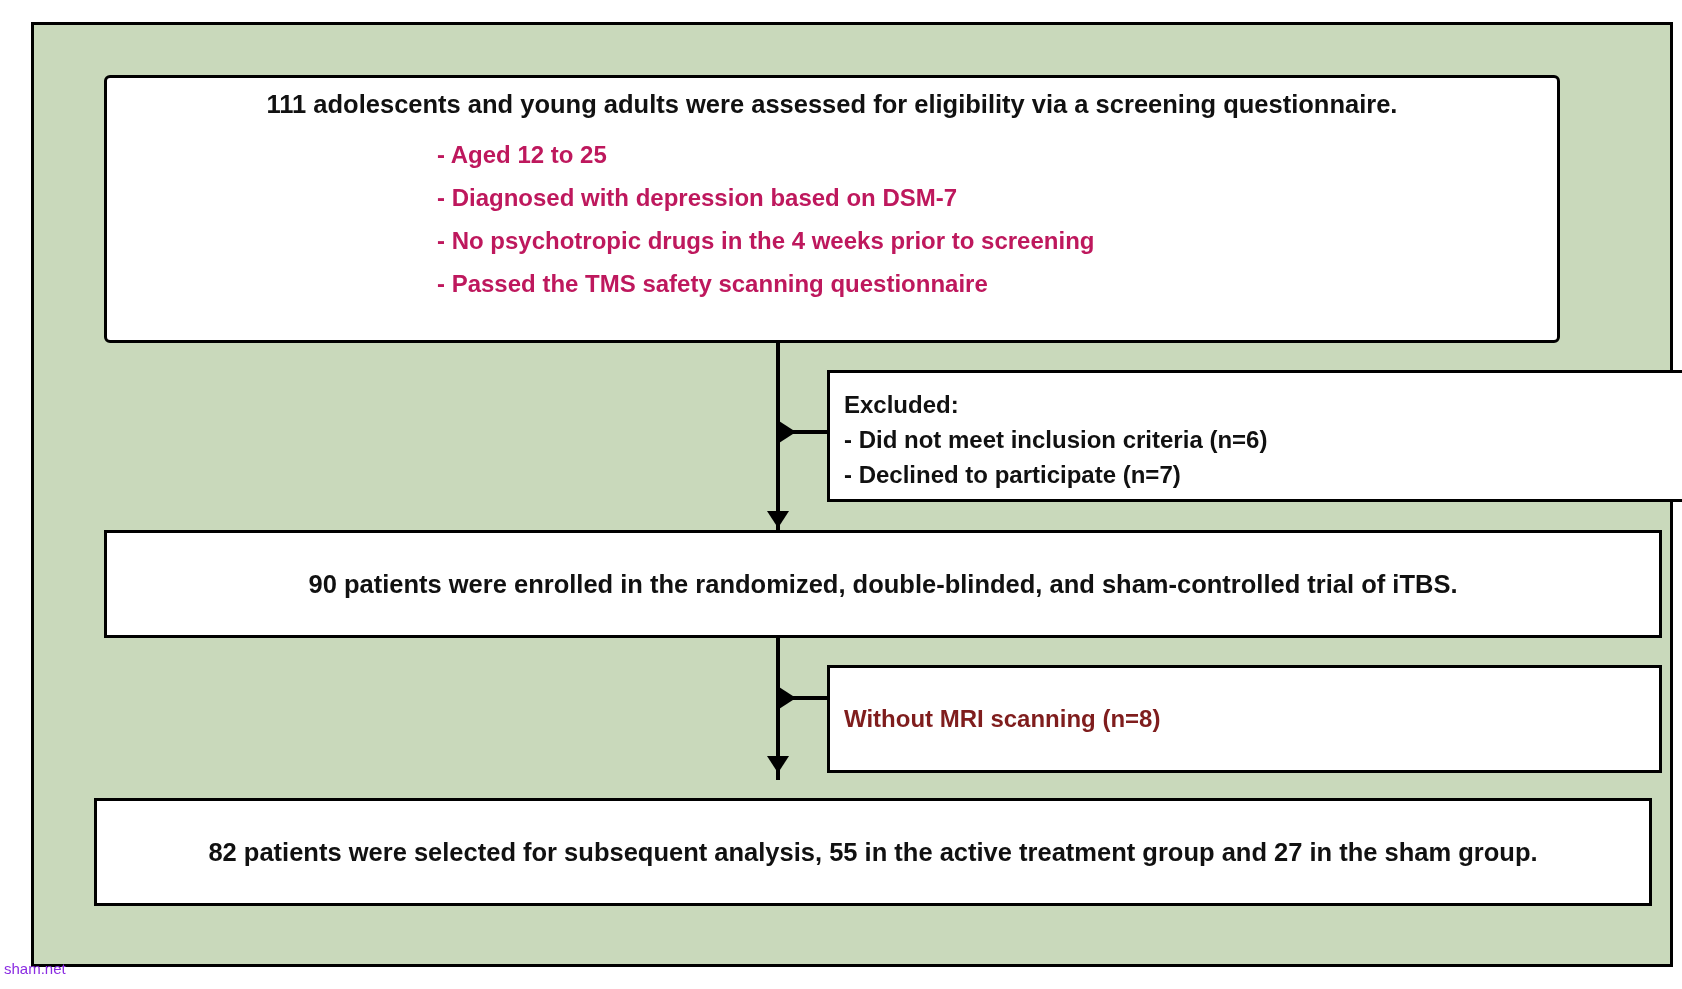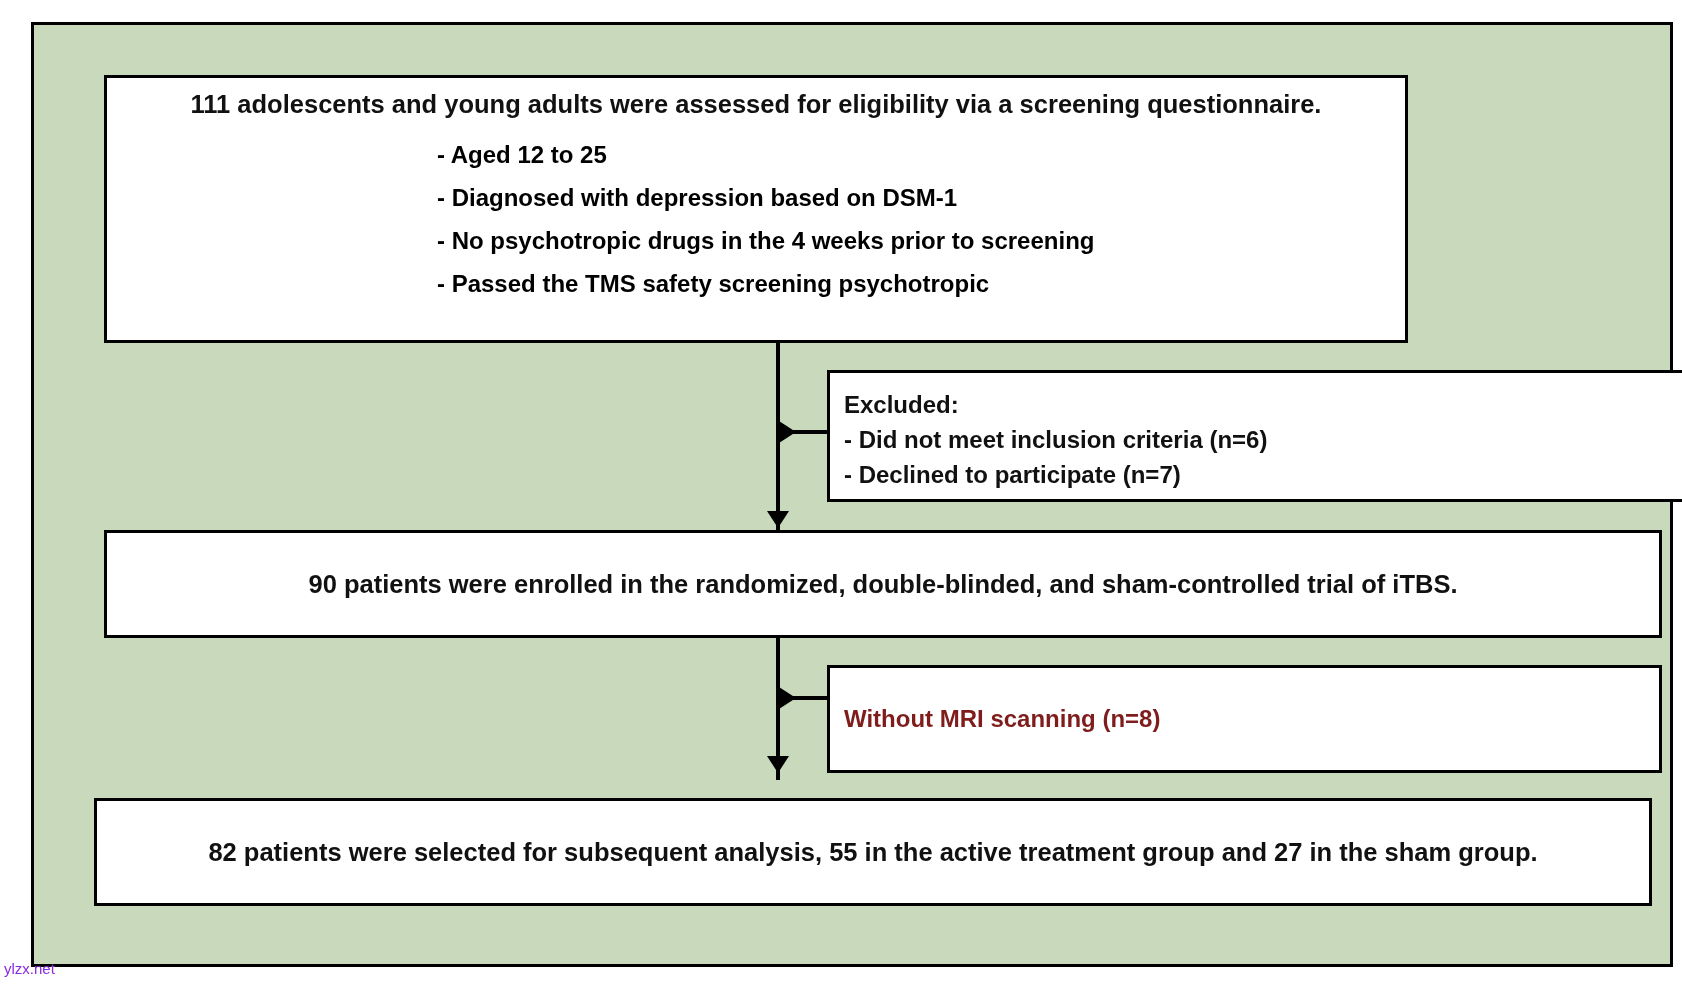--- a/index.html
+++ b/index.html
@@ -32,22 +32,23 @@
   .box {
     position: absolute;
     background: #ffffff;
     border: 3px solid #000000;
     box-sizing: border-box;
   }
   
   #box-screening {
     left: 70px;
     top: 50px;
-    width: 1304px;
+    width: 1456px;
     height: 268px;
+    border-radius: 6px;
   }
   #box-screening .headline {
     position: absolute;
     left: 0;
     right: 0;
     top: 12px;
     text-align: center;
     font-size: 25.5px;
     font-weight: bold;
     color: #111111;
@@ -55,21 +56,21 @@
   #box-screening .criteria {
     position: absolute;
     left: 330px;
     top: 55px;
     display: flex;
     flex-direction: column;
   }
   #box-screening .criteria .crit {
     font-size: 24px;
     font-weight: bold;
-    color: #000000;
+    color: #be185d;
     height: 43px;
     line-height: 43px;
     white-space: nowrap;
   }
   
   #box-excluded {
     left: 793px;
     top: 345px;
     width: 903px;
     height: 132px;
@@ -182,23 +183,23 @@
 <body>
 
 <div id="canvas">
 
   <div id="panel">
 
     <div class="box" id="box-screening">
       <div class="headline">111 adolescents and young adults were assessed for eligibility via a screening questionnaire.</div>
       <div class="criteria">
         <div class="crit">- Aged 12 to 25</div>
-        <div class="crit">- Diagnosed with depression based on DSM-1</div>
+        <div class="crit">- Diagnosed with depression based on DSM-7</div>
         <div class="crit">- No psychotropic drugs in the 4 weeks prior to screening</div>
-        <div class="crit">- Passed the TMS safety screening psychotropic</div>
+        <div class="crit">- Passed the TMS safety scanning questionnaire</div>
       </div>
     </div>
 
     <div class="vline" style="left:742px; top:315px; height:205px;"></div>
     <div class="arrow-down" style="left:733px; top:486px;"></div>
 
     <div class="hline" style="left:744px; top:405px; width:52px;"></div>
     <div class="arrow-right" style="left:745px; top:396px;"></div>
 
     <div class="box" id="box-excluded">
@@ -222,15 +223,15 @@
     <div class="box" id="box-mri">
       <div class="line">Without MRI scanning (n=8)</div>
     </div>
 
     <div class="box" id="box-final">
       <div class="centered">82 patients were selected for subsequent analysis, 55 in the active treatment group and 27 in the sham group.</div>
     </div>
 
   </div>
 
-  <div id="watermark">ylzx.net</div>
+  <div id="watermark">sham.net</div>
 
 </div>
 
 </body></html>

